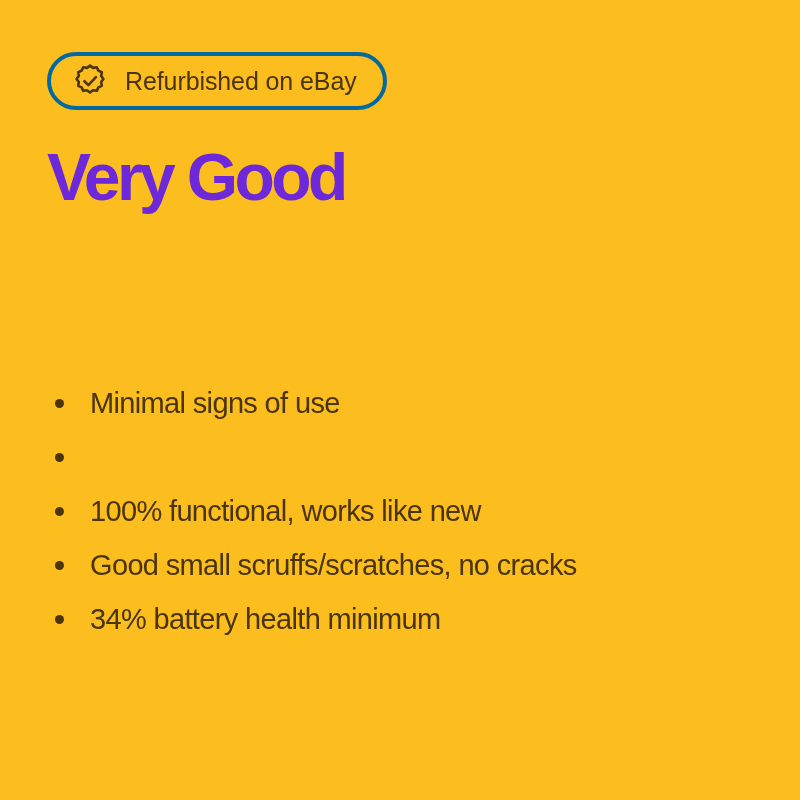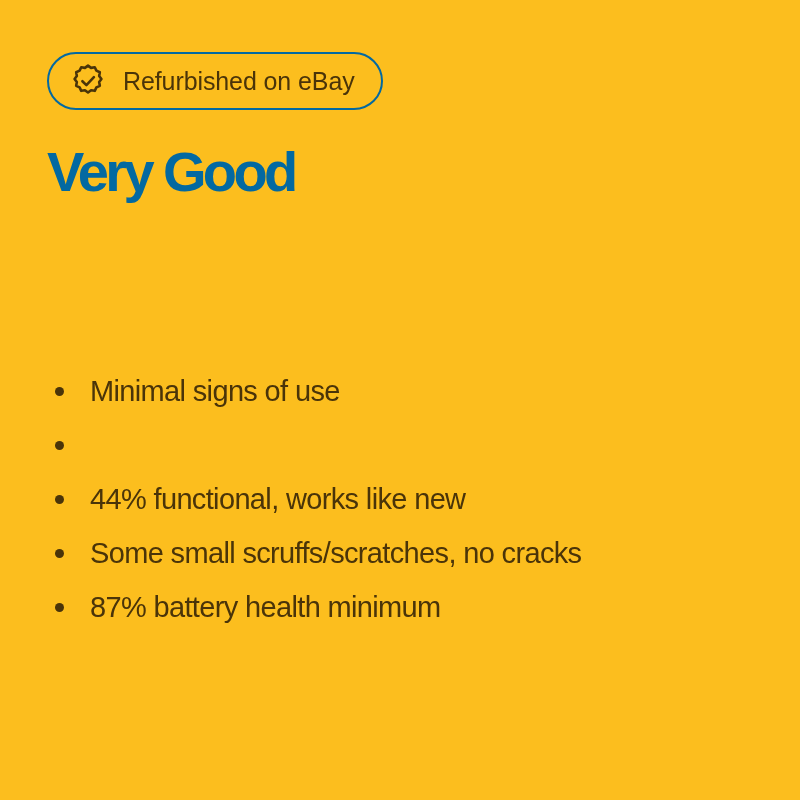--- a/index.html
+++ b/index.html
@@ -28,21 +28,21 @@
   .badge-pill {
     position: absolute;
     left: 47px;
     top: 52px;
     height: 58px;
     box-sizing: border-box;
     display: inline-flex;
     align-items: center;
     gap: 17px;
     padding: 0 26px 0 21px;
-    border: 2px solid #0369a1;
+    border: 4px solid #0369a1;
     border-radius: 999px;
     background: transparent;
   }
 
   .badge-icon {
     display: block;
     width: 36px;
     height: 36px;
     flex: 0 0 36px;
     line-height: 0;
@@ -62,36 +62,36 @@
     font-weight: 400;
   }
 
   
   .heading {
     position: absolute;
     left: 47px;
     top: 145px;
     width: 700px;
     margin: 0;
-    font-size: 56px;
+    font-size: 66px;
     line-height: 0.97;
     font-weight: 700;
     letter-spacing: -3.6px;
-    color: #0369a1;
+    color: #6d28d9;
   }
   .heading .line {
     display: block;
     white-space: nowrap;
   }
 
   
   .feature-list {
     position: absolute;
     left: 47px;
-    top: 364px;
+    top: 376px;
     width: 720px;
     margin: 0;
     padding: 0;
     list-style: none;
   }
   .feature-item {
     position: relative;
     height: 54px;
     display: flex;
     align-items: center;
@@ -143,25 +143,25 @@
   <ul class="feature-list">
     <li class="feature-item">
       <span class="bullet-dot"></span>
       <span class="feature-text">Minimal signs of use</span>
     </li>
     <li class="feature-item">
       <span class="bullet-dot"></span>
     </li>
     <li class="feature-item">
       <span class="bullet-dot"></span>
-      <span class="feature-text">44% functional, works like new</span>
+      <span class="feature-text">100% functional, works like new</span>
     </li>
     <li class="feature-item">
       <span class="bullet-dot"></span>
-      <span class="feature-text">Some small scruffs/scratches, no cracks</span>
+      <span class="feature-text">Good small scruffs/scratches, no cracks</span>
     </li>
     <li class="feature-item">
       <span class="bullet-dot"></span>
-      <span class="feature-text">87% battery health minimum</span>
+      <span class="feature-text">34% battery health minimum</span>
     </li>
   </ul>
 
 </div>
 
 </body></html>

